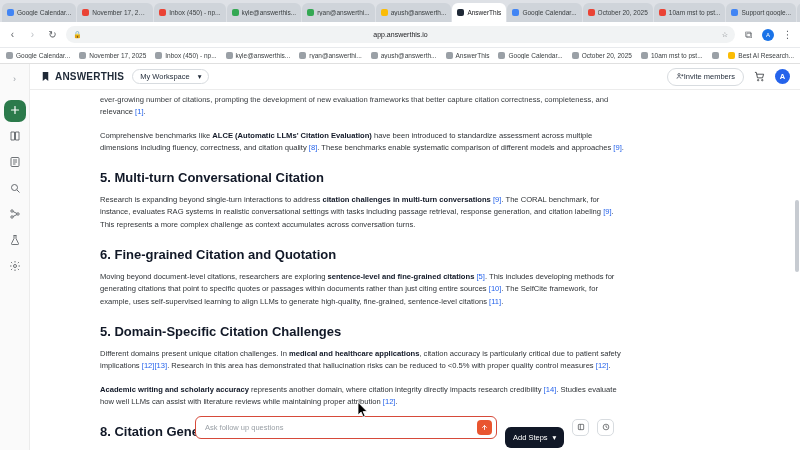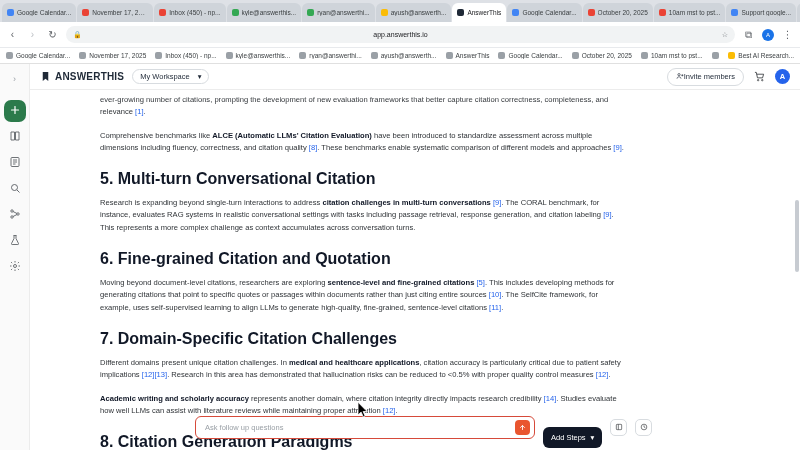--- a/index.html
+++ b/index.html
@@ -98,21 +98,21 @@
   
   .content-wrap { flex: 1; position: relative; overflow: hidden; background: #fff; }
   .doc {
     position: absolute; left: 0; right: 0; top: 0;
     padding: 4px 170px 0 70px;
   }
   .doc p {
     margin: 0 0 11px 0; font-size: 7.6px; line-height: 1.62; color: #2f3337; text-align: left;
   }
   .doc h2 {
-    margin: 16px 0 9px 0; font-size: 16px; color: #111827; font-weight: bold;
+    margin: 16px 0 9px 0; font-size: 13px; color: #111827; font-weight: bold;
   }
   .doc .b { font-weight: bold; color: #111827; }
   .cite { color: #2563eb; }
   .fade-top {
     position: absolute; top: 0; left: 0; right: 0; height: 10px;
     background: linear-gradient(#fff, rgba(255,255,255,0));
   }
 
   
   .scrollbar {
@@ -123,21 +123,21 @@
     border-radius: 2px; background: #c7cbd1;
   }
 
   
   .askbar {
     position: absolute; left: 30px; right: 0; bottom: 0; height: 40px;
     display: flex; align-items: center; gap: 8px;
     padding: 0 22px 6px 165px; background: transparent;
   }
   .ask-input {
-    flex: 0 0 auto; width: 340px; height: 23px;
+    flex: 0 0 auto; width: 302px; height: 23px;
     border: 1px solid #d64a3a; border-radius: 6px; background: #fff;
     display: flex; align-items: center; padding: 0 4px 0 9px;
     font-size: 7.5px; color: #9aa0a6;
   }
   .ask-send {
     margin-left: auto; width: 15px; height: 15px; border-radius: 4px;
     background: #e9552f; color: #fff; display: flex; align-items: center; justify-content: center; font-size: 8px;
   }
   .add-steps {
     display: flex; align-items: center; gap: 5px; height: 21px;
@@ -382,21 +382,21 @@
       </div>
 
       <div class="content-wrap">
         <div class="doc" id="doc-host">
             <p><span>ever-growing number of citations, prompting the development of new evaluation frameworks that better capture citation correctness, completeness, and relevance </span><span class="cite">[1]</span><span>.</span></p>
             <p><span>Comprehensive benchmarks like </span><span class="b">ALCE (Automatic LLMs' Citation Evaluation)</span><span> have been introduced to standardize assessment across multiple dimensions including fluency, correctness, and citation quality </span><span class="cite">[8]</span><span>. These benchmarks enable systematic comparison of different models and approaches </span><span class="cite">[9]</span><span>.</span></p>
             <h2>5. Multi-turn Conversational Citation</h2>
             <p><span>Research is expanding beyond single-turn interactions to address </span><span class="b">citation challenges in multi-turn conversations</span><span> </span><span class="cite">[9]</span><span>. The CORAL benchmark, for instance, evaluates RAG systems in realistic conversational settings with tasks including passage retrieval, response generation, and citation labeling </span><span class="cite">[9]</span><span>. This represents a more complex challenge as context accumulates across conversation turns.</span></p>
             <h2>6. Fine-grained Citation and Quotation</h2>
             <p><span>Moving beyond document-level citations, researchers are exploring </span><span class="b">sentence-level and fine-grained citations</span><span> </span><span class="cite">[5]</span><span>. This includes developing methods for generating citations that point to specific quotes or passages within documents rather than just citing entire sources </span><span class="cite">[10]</span><span>. The SelfCite framework, for example, uses self-supervised learning to align LLMs to generate high-quality, fine-grained, sentence-level citations </span><span class="cite">[11]</span><span>.</span></p>
-            <h2>7. Domain-Specific Citation Challenges</h2>
+            <h2>5. Domain-Specific Citation Challenges</h2>
             <p><span>Different domains present unique citation challenges. In </span><span class="b">medical and healthcare applications</span><span>, citation accuracy is particularly critical due to patient safety implications </span><span class="cite">[12]</span><span class="cite">[13]</span><span>. Research in this area has demonstrated that hallucination risks can be reduced to &lt;0.5% with proper quality control measures </span><span class="cite">[12]</span><span>.</span></p>
             <p><span class="b">Academic writing and scholarly accuracy</span><span> represents another domain, where citation integrity directly impacts research credibility </span><span class="cite">[14]</span><span>. Studies evaluate how well LLMs can assist with literature reviews while maintaining proper attribution </span><span class="cite">[12]</span><span>.</span></p>
             <h2>8. Citation Generation Paradigms</h2>
             <p><span>Research distinguishes between different citation generation approaches:</span></p>
           </div>
         <div class="fade-top"></div>
         <div class="scrollbar">
           <div class="thumb"></div>
         </div>
       </div>

